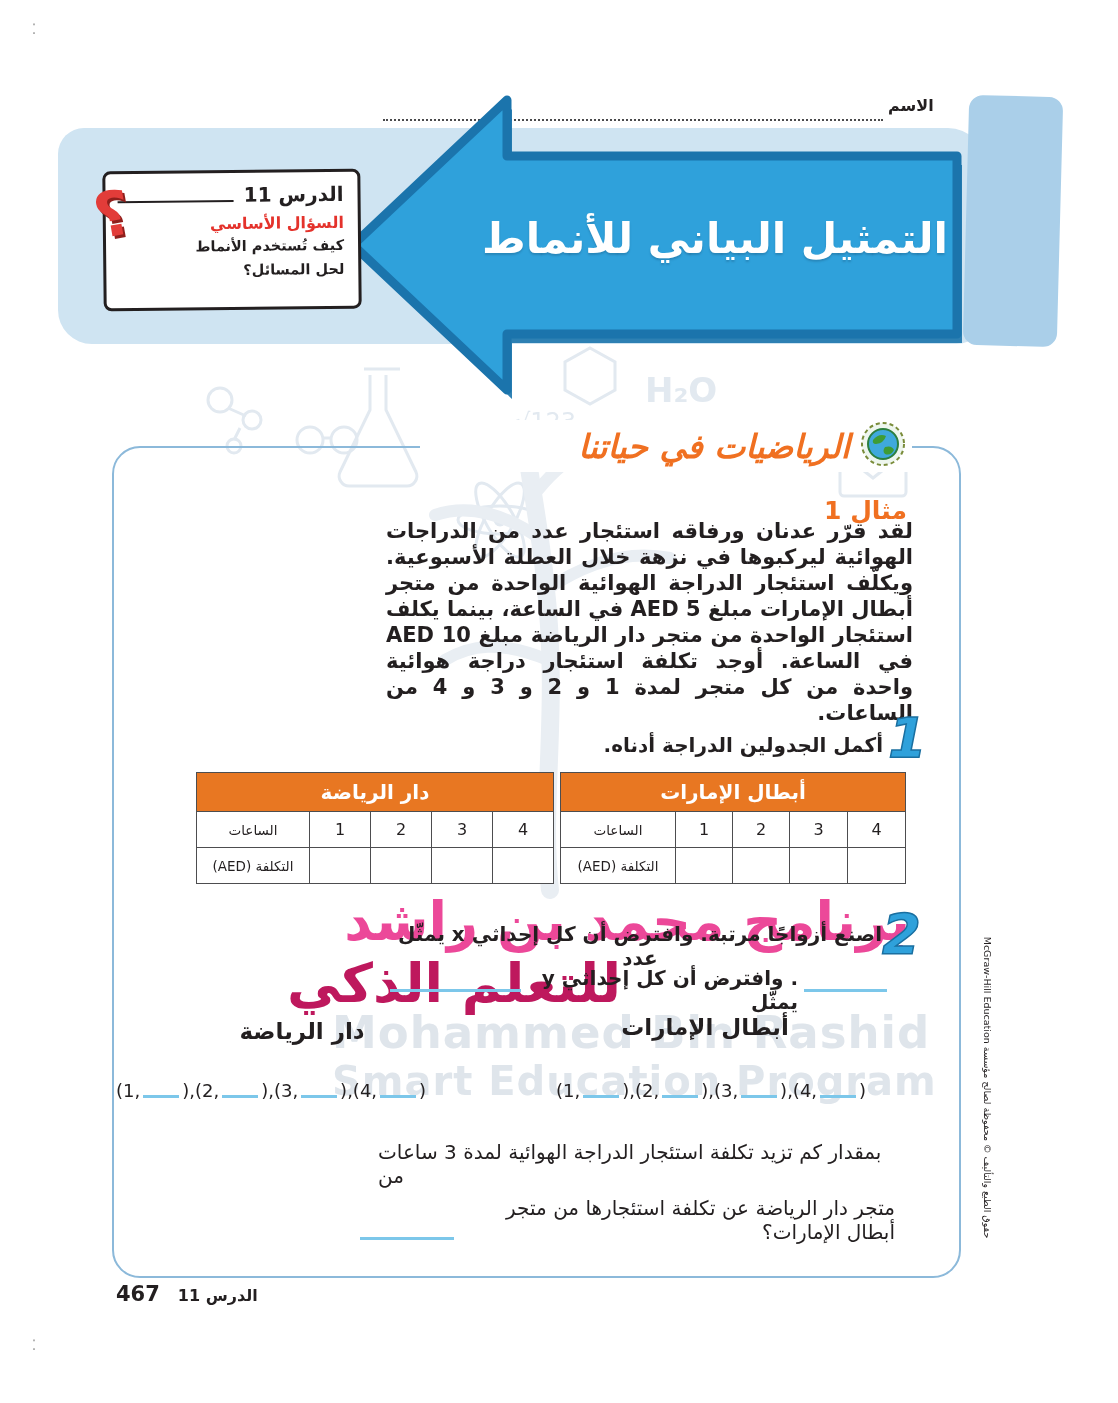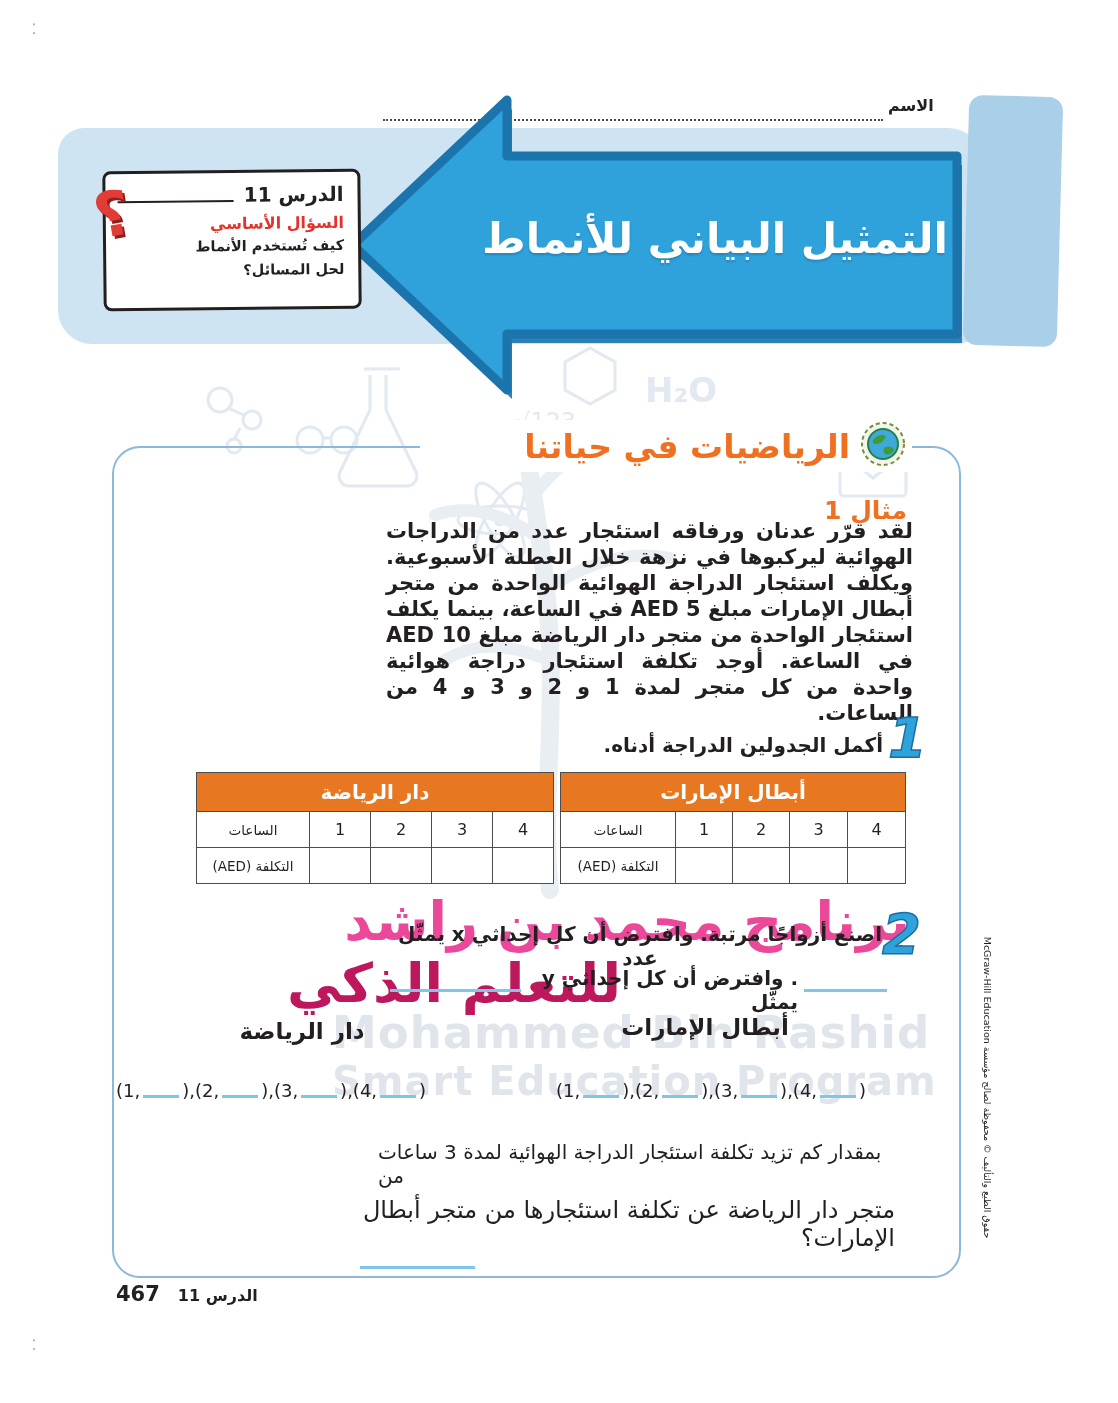--- a/index.html
+++ b/index.html
@@ -43,21 +43,21 @@
   .qmark { position:absolute; left:94px; top:178px; font-size:62px; font-weight:bold; color:#e23c39;
            transform:rotate(-10deg); z-index:5; text-shadow:2px 3px 0 #8f1f1c; }
 
   
   .content-box { position:absolute; left:112px; top:446px; width:845px; height:828px;
                  border:2px solid #8cb9da; border-radius:28px; z-index:1; }
 
   .section-title-row { position:absolute; left:420px; top:420px; width:492px; height:52px; display:flex;
                        direction:rtl; align-items:center; gap:10px; background:#fff; z-index:2;
                        padding:0 6px; box-sizing:border-box; }
-  .section-title { font-size:33px; font-weight:bold; color:#f07021; white-space:nowrap; }
+  .section-title { font-size:33px; font-weight:bold; color:#f07021; white-space:nowrap;font-style:italic; }
   .example-label { position:absolute; left:818px; top:480px; width:95px; font-size:25px; font-weight:bold;
                    color:#f07021; direction:rtl; text-align:center; z-index:2;margin-top:16px; }
 
   .problem { position:absolute; left:386px; top:518px; width:527px; font-size:21px; font-weight:bold;
              line-height:26px; direction:rtl; text-align:justify; z-index:2; }
 
   .stepnum { position:absolute; font-size:56px; font-weight:800; font-style:italic; color:#2fa1db;
              -webkit-text-stroke:1.5px #1a6fa0; z-index:2; line-height:1; }
   .step1num { left:888px; top:710px; }
   .step2num { left:882px; top:906px; }
@@ -87,21 +87,21 @@
 
   .pairs { position:absolute; display:flex; align-items:flex-end; font-size:18px; font-weight:500; z-index:2; }
   .pairs-right { left:556px; top:1080px; width:354px; }
   .pairs-left  { left:116px; top:1080px; width:354px; }
   .pairs .blank { width:36px; margin:0 3px 3px; }
   .ptxt { white-space:pre; }
 
   .qline1 { position:absolute; left:378px; top:1140px; width:517px; direction:rtl; text-align:left;
             font-size:20px; font-weight:500; z-index:2; }
   .qline2 { position:absolute; left:360px; top:1196px; width:535px; display:flex; direction:rtl;
-            align-items:flex-end; gap:10px; font-size:24px; font-weight:500; z-index:2;flex-direction:column; }
+            align-items:flex-end; gap:10px; font-size:20px; font-weight:500; z-index:2; }
 
   
   .footer { position:absolute; left:116px; top:1282px; display:flex; direction:ltr; align-items:baseline;
             gap:18px; z-index:2; }
   .footer-page   { font-size:21px; font-weight:bold; }
   .footer-lesson { font-size:16px; font-weight:bold; direction:rtl; }
   .copyright { position:absolute; left:807px; top:1082px; width:360px; font-size:9.5px; direction:rtl;
                text-align:center; transform:rotate(90deg); color:#231f20; z-index:2; white-space:nowrap; }
   .cropmarks { position:absolute; left:24px; color:#b3b3b3; font-size:15px; writing-mode:vertical-rl;
                letter-spacing:4px; z-index:2; }

